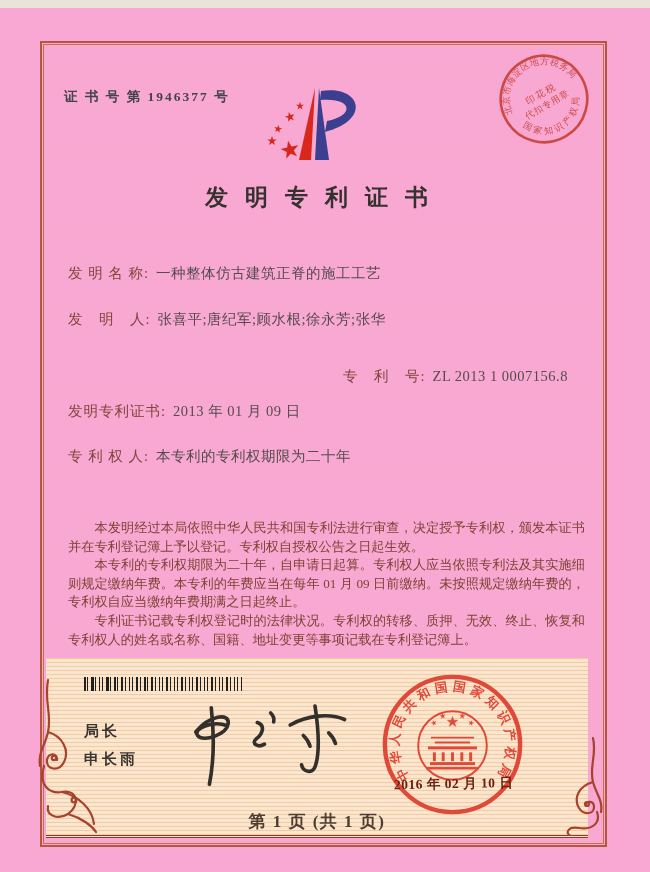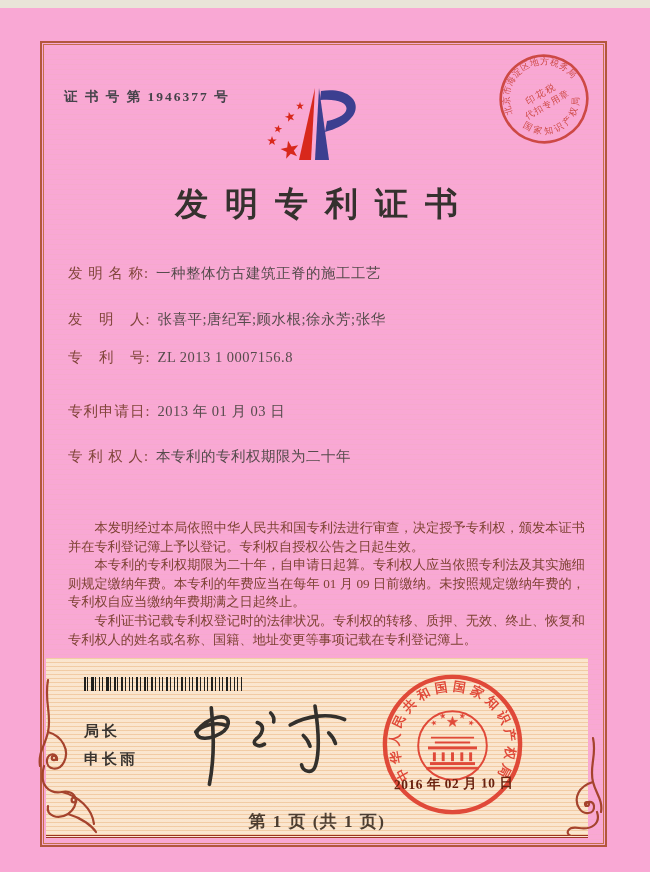--- a/index.html
+++ b/index.html
@@ -22,27 +22,27 @@
 
   .logo { position:absolute; left:258px; top:76px; width:118px; height:84px; }
 
   .tax-seal {
     position:absolute; left:497px; top:44px; width:94px; height:94px;
     transform:rotate(-30deg); opacity:0.82;
   }
 
   .title {
     position:absolute; left:0; top:174px; width:650px; text-align:center;
-    font-size:33px; font-weight:bold; color:#35312e; letter-spacing:17px;
+    font-size:23px; font-weight:bold; color:#35312e; letter-spacing:17px;
   }
 
   .field { position:absolute; left:68px; width:500px; font-size:14.5px; white-space:nowrap; }
   .field .lbl { color:#81453a; letter-spacing:1px; }
   .field .val { color:#564b4c; margin-left:7px; letter-spacing:0.5px; }
-  .f0 { top:256px; } .f1 { top:302px; } .f2 { top:340px; }
+  .f0 { top:256px; } .f1 { top:302px; } .f2 { top:359px;text-align:right; }
   .f3 { top:394px; } .f4 { top:439px; } .f5 { top:485px; }
 
   .body-text {
     position:absolute; left:68px; top:511px; width:517px;
     font-size:13.2px; line-height:18.6px; color:#7d4233;
     text-align:justify;
   }
   .body-text p { margin:0; text-indent:2em; }
 
   .wave-band {
@@ -135,21 +135,21 @@
   <div class="field f0">
     <span class="lbl">发 明 名 称:</span><span class="val">一种整体仿古建筑正脊的施工工艺</span>
   </div>
   <div class="field f1">
     <span class="lbl">发　明　人:</span><span class="val">张喜平;唐纪军;顾水根;徐永芳;张华</span>
   </div>
   <div class="field f2">
     <span class="lbl">专　利　号:</span><span class="val">ZL 2013 1 0007156.8</span>
   </div>
   <div class="field f3">
-    <span class="lbl">专利申请日:</span><span class="val">2013 年 01 月 03 日</span>
+    <span class="lbl">发明专利证书:</span><span class="val">2013 年 01 月 09 日</span>
   </div>
   <div class="field f4">
     <span class="lbl">专 利 权 人:</span><span class="val">本专利的专利权期限为二十年</span>
   </div>
 
   <div class="body-text">
     <p>本发明经过本局依照中华人民共和国专利法进行审查，决定授予专利权，颁发本证书并在专利登记簿上予以登记。专利权自授权公告之日起生效。</p>
     <p>本专利的专利权期限为二十年，自申请日起算。专利权人应当依照专利法及其实施细则规定缴纳年费。本专利的年费应当在每年 01 月 09 日前缴纳。未按照规定缴纳年费的，专利权自应当缴纳年费期满之日起终止。</p>
     <p>专利证书记载专利权登记时的法律状况。专利权的转移、质押、无效、终止、恢复和专利权人的姓名或名称、国籍、地址变更等事项记载在专利登记簿上。</p>
   </div>

